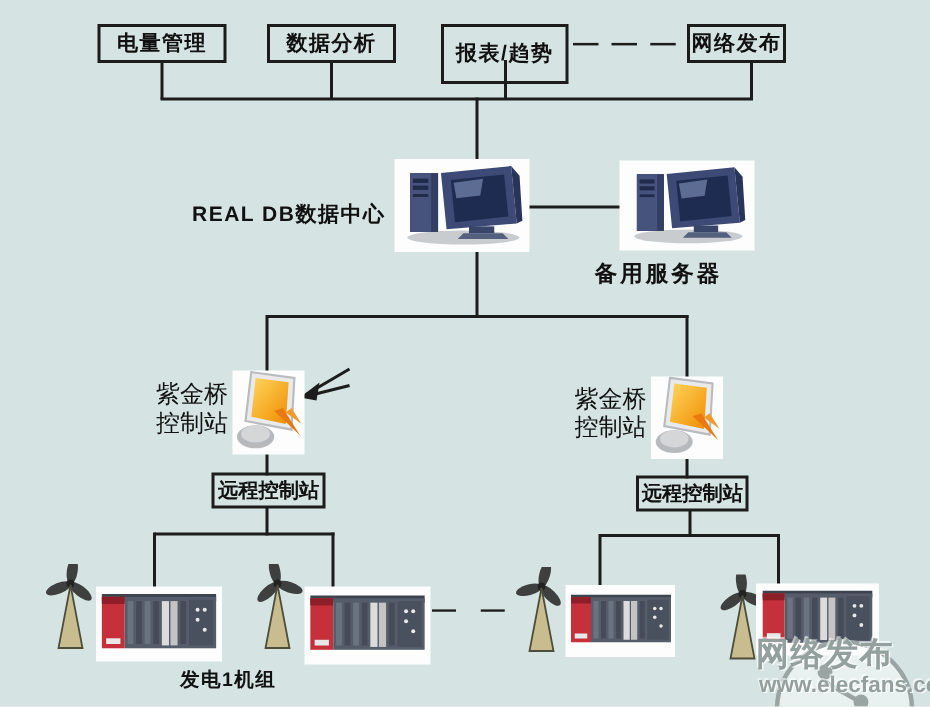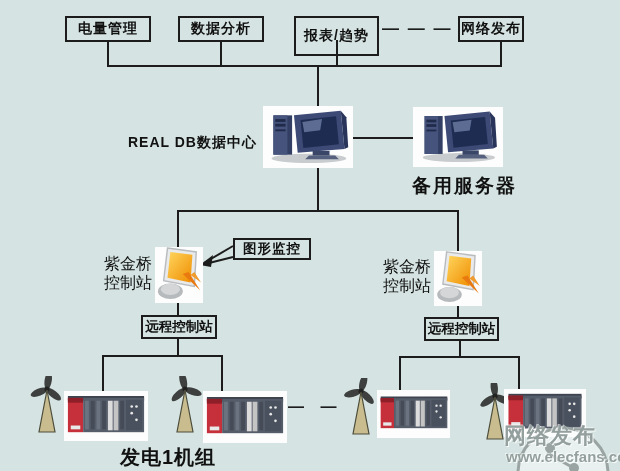--- a/index.html
+++ b/index.html
@@ -97,25 +97,22 @@
         <rect x="10" y="25" width="11" height="2" fill="#202a4a"></rect>
         <polygon points="30,10 80,5 84,46 34,50" fill="#3c4a75"></polygon>
         <polygon points="80,5 86,12 88,44 84,46" fill="#29345a"></polygon>
         <polygon points="37,15 75,11 78,41 40,45" fill="#1f2c52"></polygon>
         <polygon points="39,17 60,14 58,26 41,28" fill="#8ea2c8" opacity="0.55"></polygon>
         <rect x="50" y="48" width="18" height="5" fill="#394668"></rect>
         <polygon points="46,53 74,53 78,57 42,57" fill="#55607f"></polygon>
       </svg>
     </span>
   </div>
-  <div class="lbl" style="left:412px;top:173px;width:90px;text-align:center;font-size:19px;letter-spacing:2px">备用服务器</div>
-
-  <div class="box" style="left:233px;top:238px;width:78px;height:22px;font-size:13.5px">
-      <span>图形监控</span>
-    </div>
+  <div class="lbl" style="left:394px;top:173px;width:90px;text-align:center;font-size:15px;letter-spacing:2px">备用服务器</div>
+
   <svg style="position:absolute;left:190px;top:236px" width="50" height="40" viewBox="0 0 50 40">
     <line x1="43" y1="10" x2="14" y2="27" stroke="#1c1c1c" stroke-width="2"></line>
     <line x1="43" y1="21" x2="15" y2="28" stroke="#1c1c1c" stroke-width="2"></line>
     <polygon points="10,29 23,19 21,31" fill="#1c1c1c"></polygon>
   </svg>
 
   <div class="imgbox" style="left:155px;top:247px;width:48px;height:56px">
     <span>
       <svg width="46" height="54" viewBox="0 0 48 56">
         <defs>
@@ -291,21 +288,21 @@
         <rect x="50" y="7" width="5" height="31" fill="#c4c4c4"></rect>
       <rect x="57" y="7" width="4" height="30" fill="#454b57"></rect>
       <rect x="63" y="6" width="17" height="32" fill="#4a515e"></rect>
       <circle cx="69" cy="13" r="1.4" fill="#e8e8e8"></circle>
         <circle cx="74" cy="13" r="1.4" fill="#e8e8e8"></circle>
       <circle cx="69" cy="20" r="1.4" fill="#e8e8e8"></circle>
         <circle cx="74" cy="27" r="1.4" fill="#e8e8e8"></circle>
     </svg>
   </div>
 
-  <div class="lbl" style="left:120px;top:444px;font-size:20px;letter-spacing:1px">发电1机组</div>
+  <div class="lbl" style="left:120px;top:444px;font-size:13px;letter-spacing:1px">发电1机组</div>
   <div class="dash" style="left:288px;top:398px;font-size:16px;letter-spacing:6px">— —</div>
 
   <div class="wm-circle">
     <svg width="100" height="100" viewBox="0 0 100 100">
       <circle cx="50" cy="50" r="45" fill="rgba(250,252,252,0.55)" stroke="#9aa5a3" stroke-width="3"></circle>
       <circle cx="37" cy="25" r="5" fill="#9aa5a3"></circle>
       <circle cx="61" cy="45" r="5" fill="#9aa5a3"></circle>
       <path d="M34,30 L57,43" stroke="#9aa5a3" stroke-width="3" fill="none"></path>
       <path d="M28,62 Q45,44 66,56" stroke="#9aa5a3" stroke-width="3" fill="none"></path>
     </svg>

